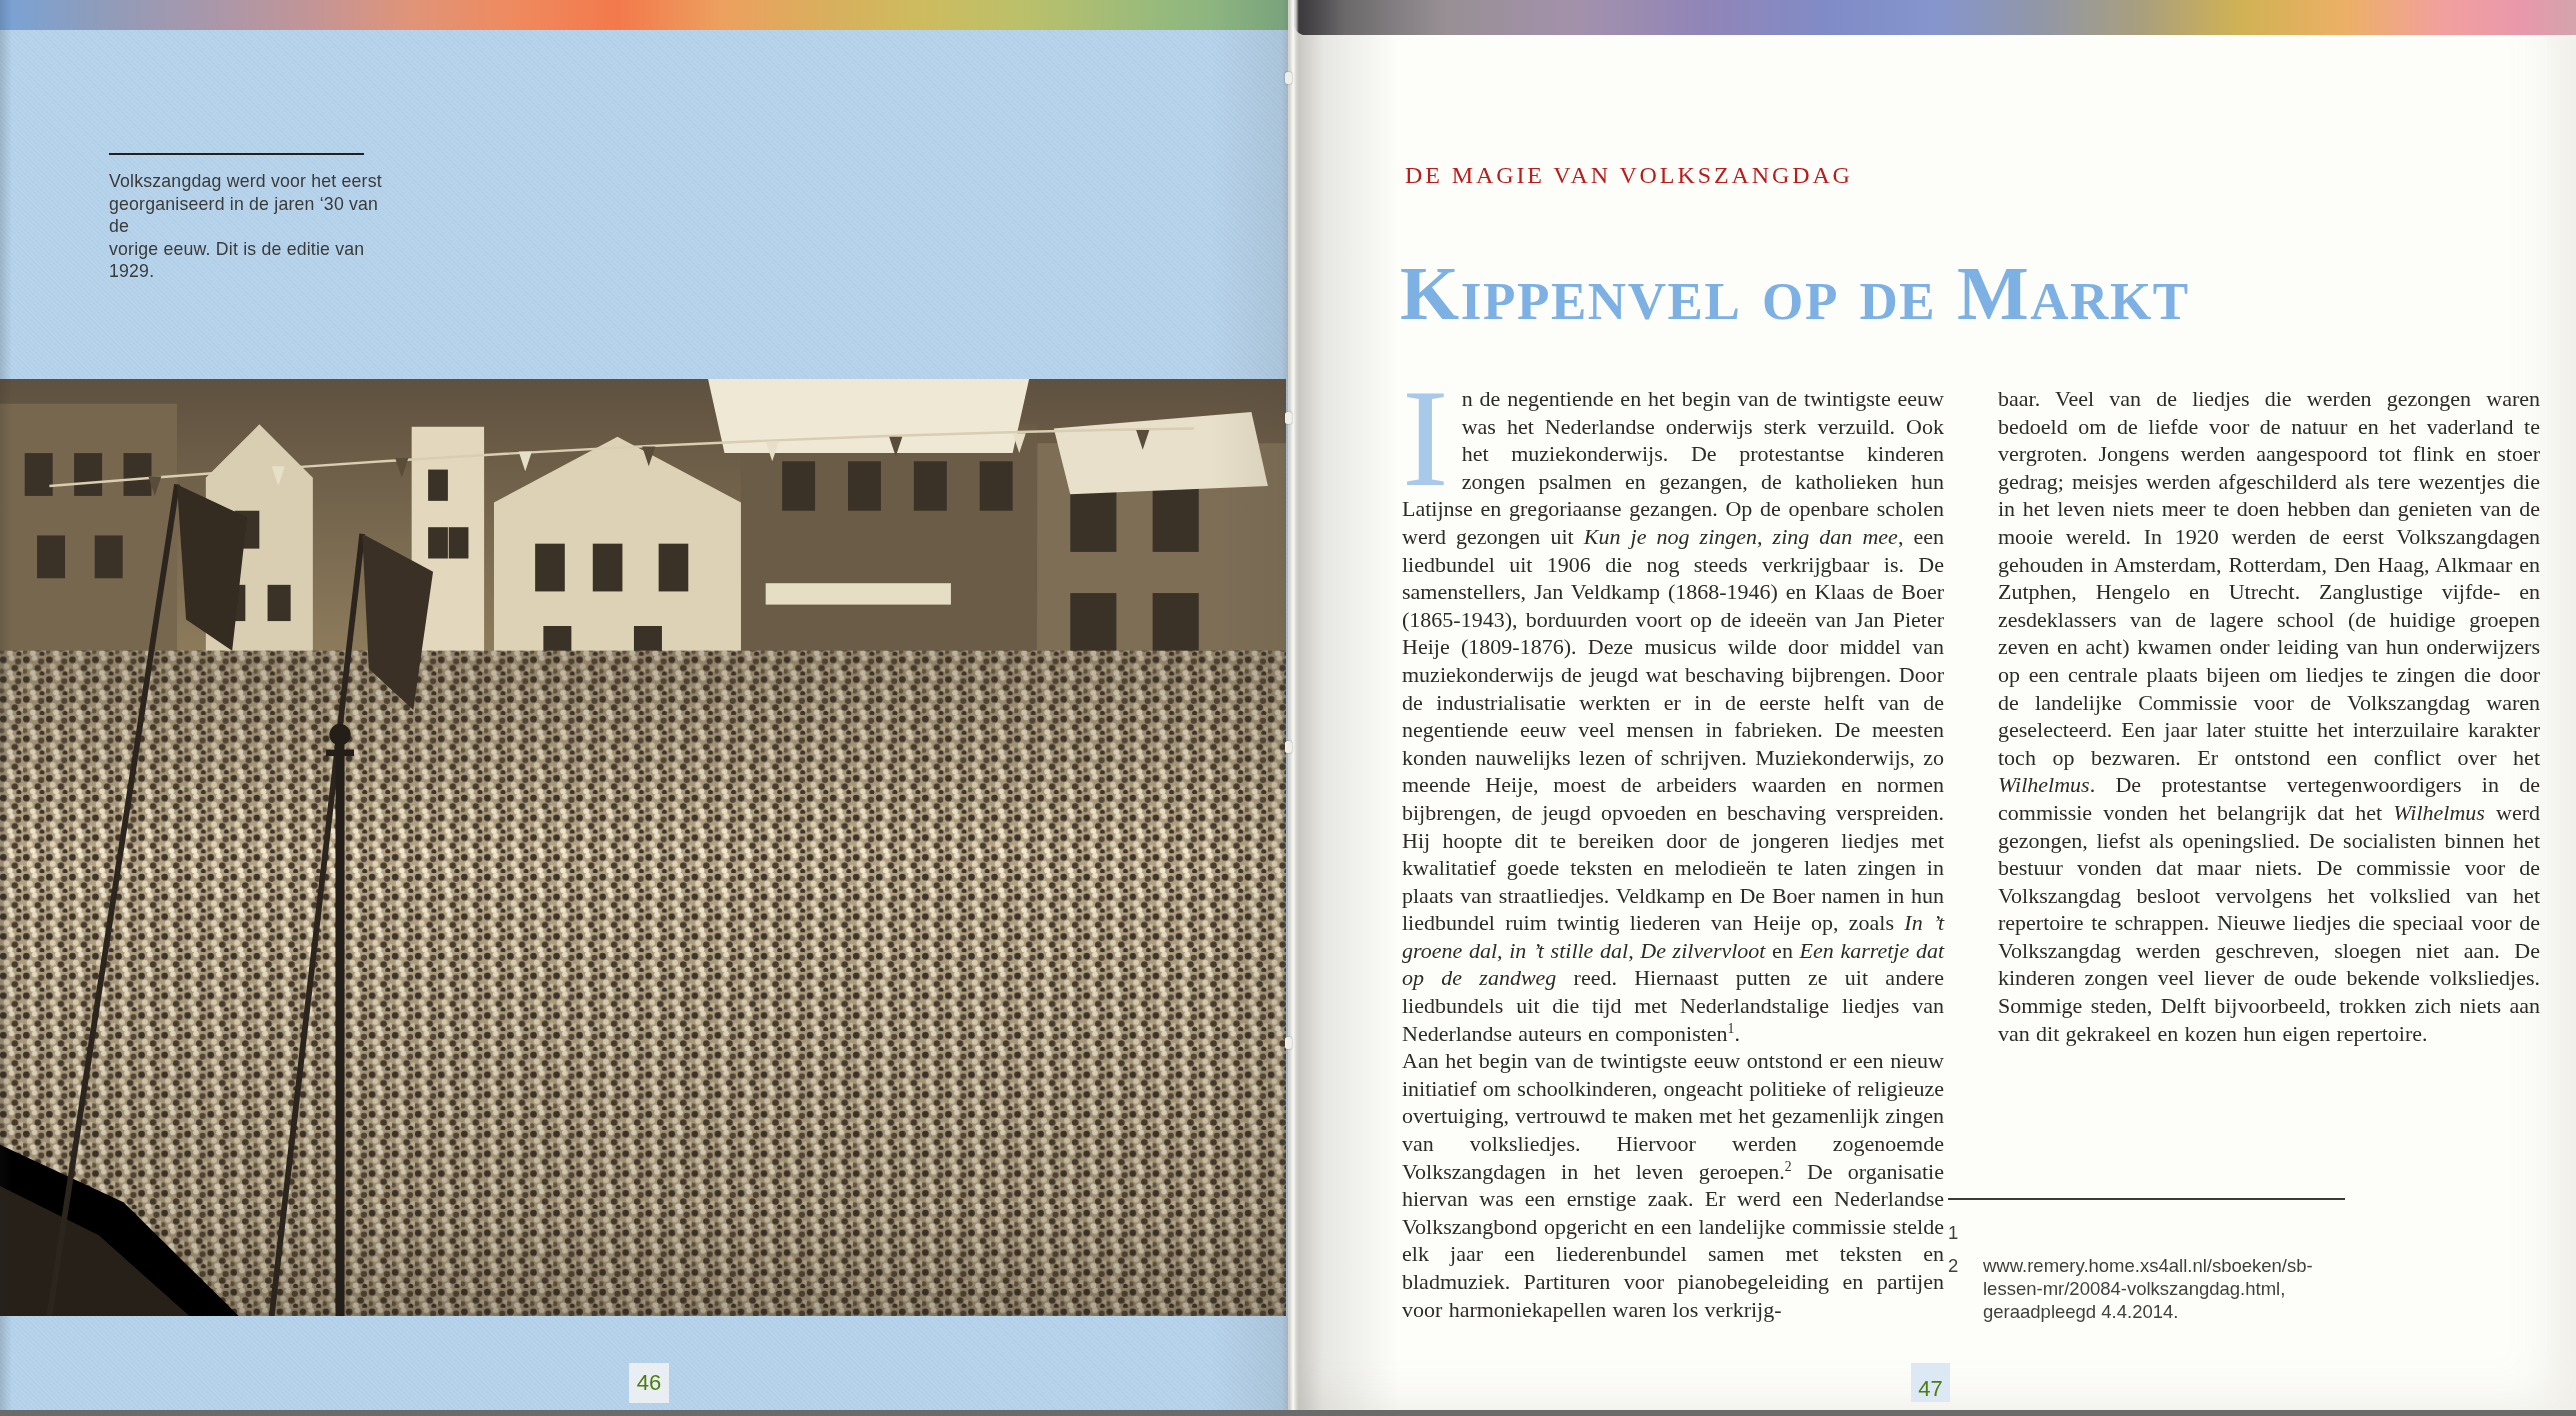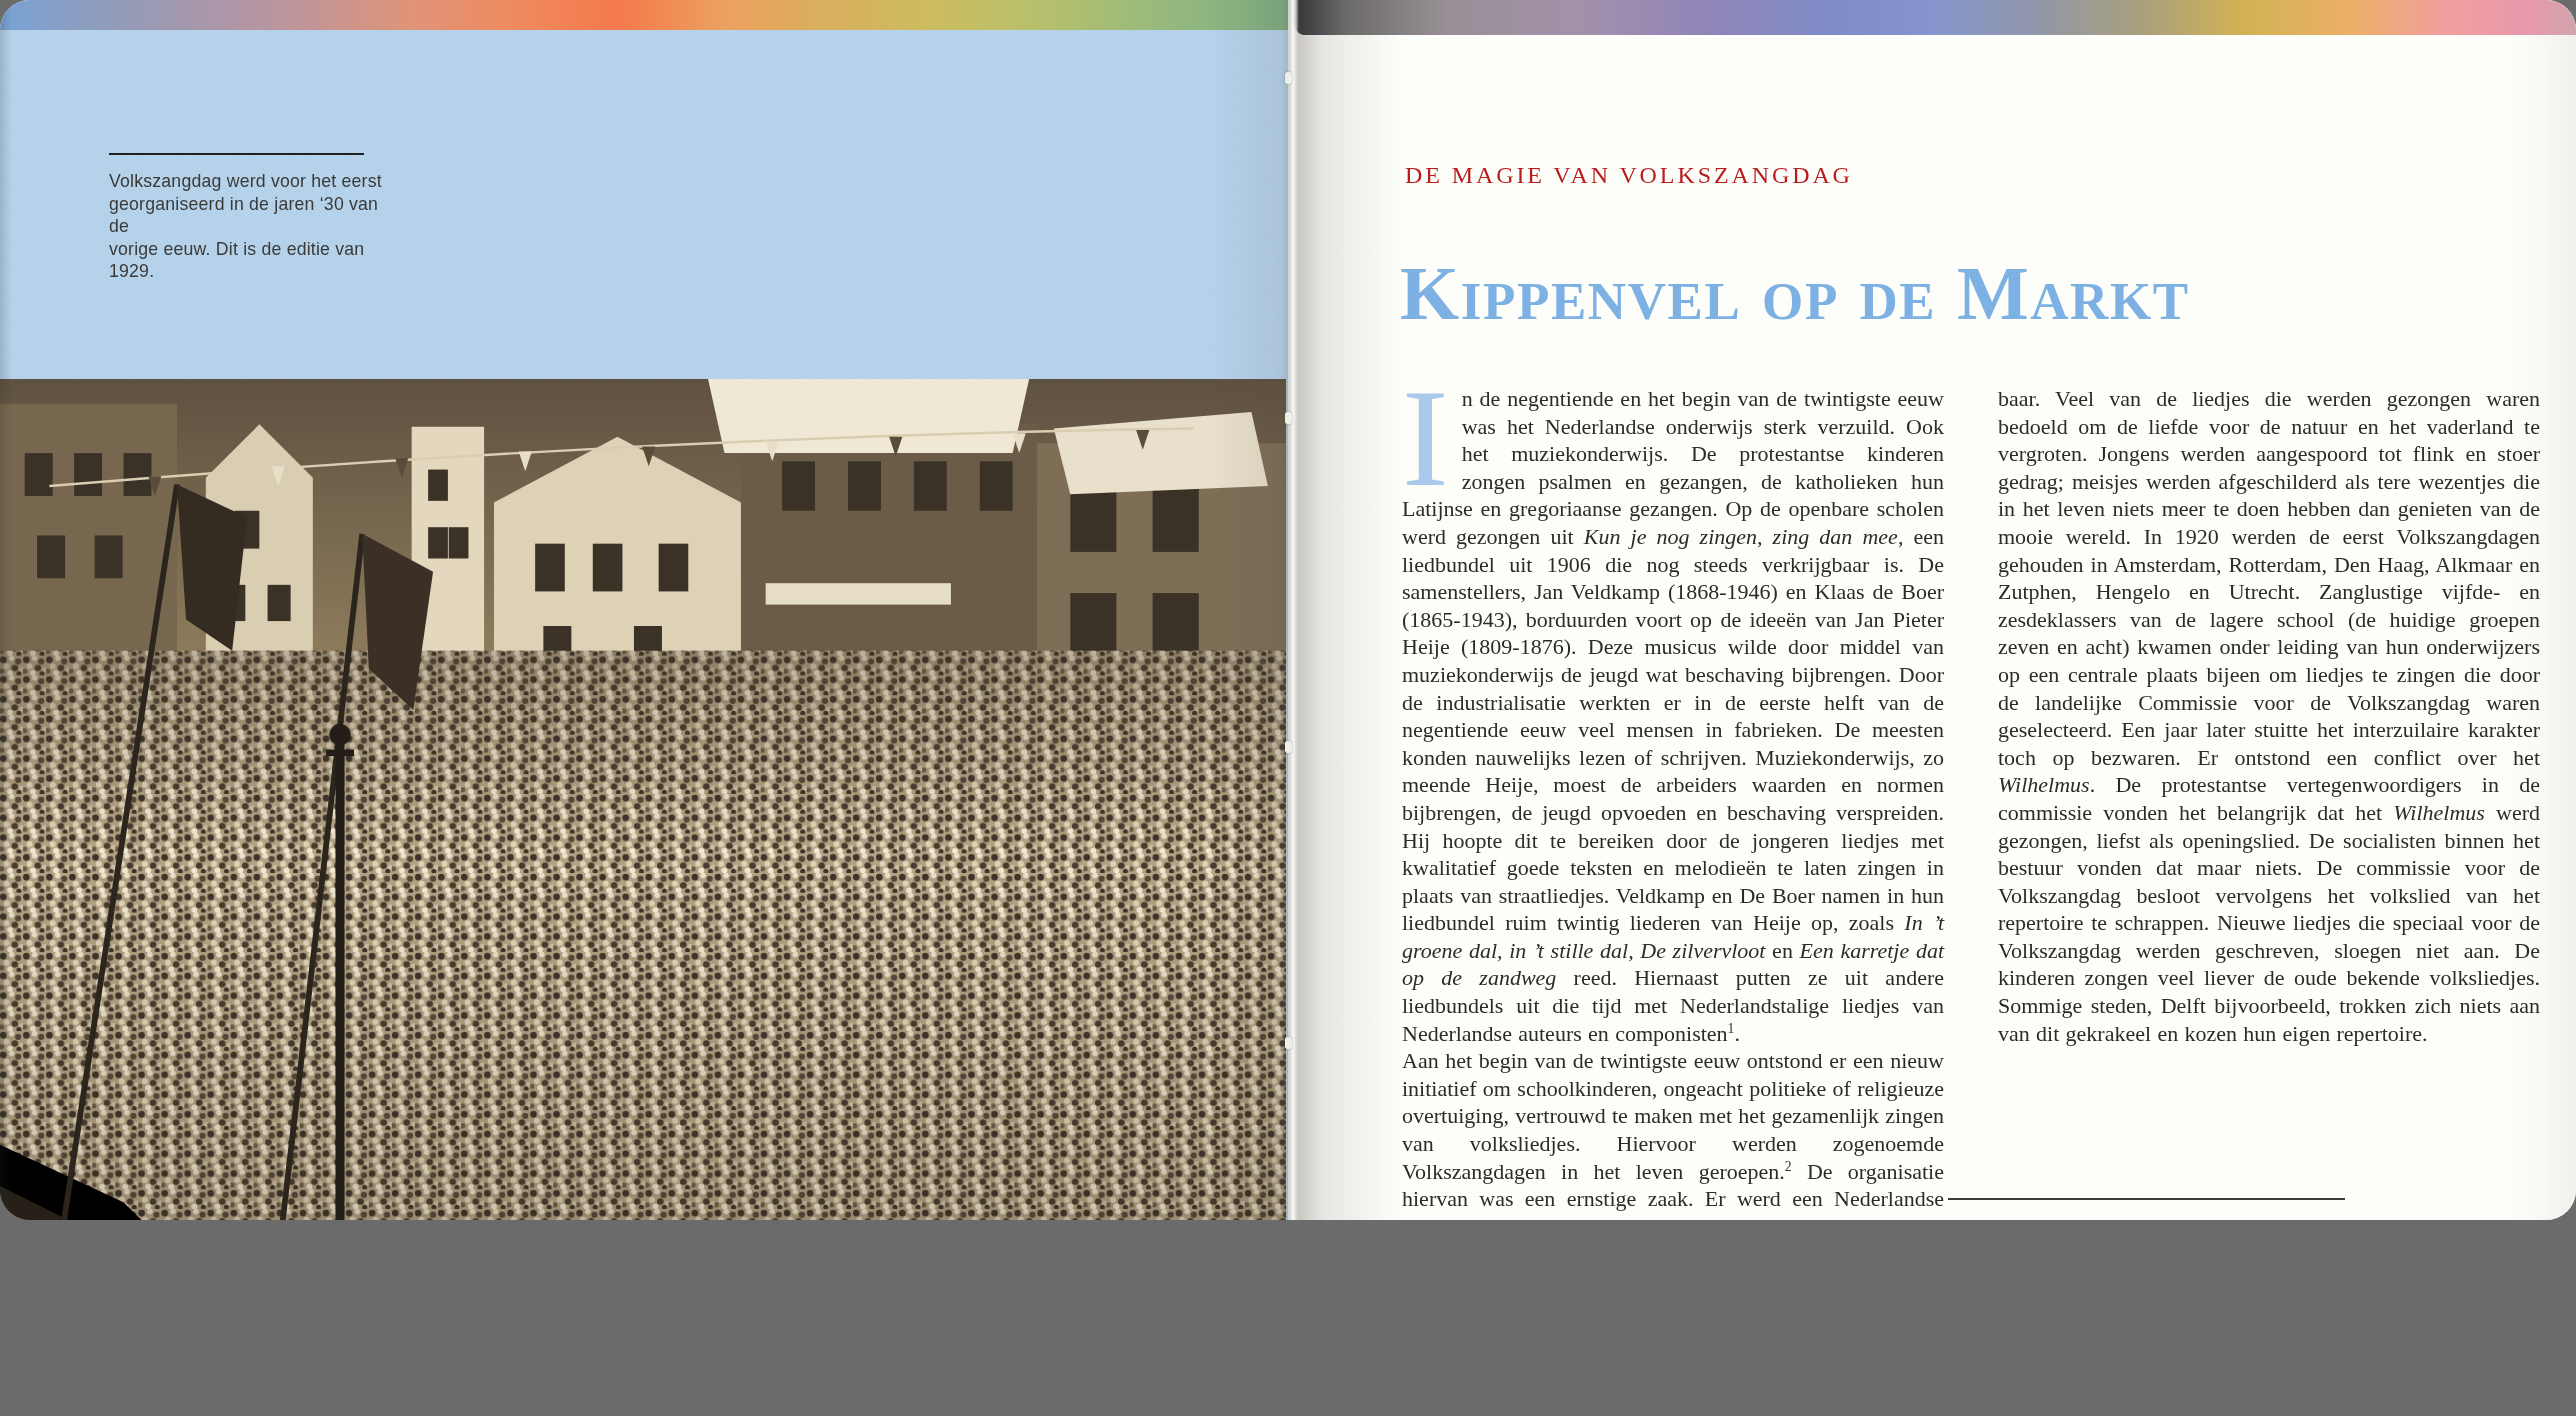--- a/index.html
+++ b/index.html
@@ -1,18 +1,18 @@
 <!DOCTYPE html>
 <html style="font-size:13px"><head>
 <meta charset="utf-8">
 <style>
   html,body{margin:0;padding:0;background:#6b6b6b;}
   #spread{
-    position:relative;width:2576px;height:1220px;overflow:hidden;
-    font-family:"Liberation Serif", serif;background:#fdfdfa;border-radius:30px;
+    position:relative;width:2576px;height:1410px;overflow:hidden;
+    font-family:"Liberation Serif", serif;background:#fdfdfa;
   }
   
   #page-left{
     position:absolute;left:0;top:0;width:1288px;height:1417px;
     background:#b5d2ec;
     background-image:repeating-linear-gradient(45deg, rgba(255,255,255,0.045) 0 1.6px, rgba(0,0,0,0.012) 1.6px 3.3px);
   }
   #rainbow-left{
     position:absolute;left:0;top:0;width:1288px;height:30px;
     background:linear-gradient(to right,
@@ -28,21 +28,21 @@
   }
   #photo{position:absolute;left:0;top:379px;width:1286px;height:937px;}
   #pagenum-left-box{
     position:absolute;left:629px;top:1363px;width:40px;height:40px;
     background:#e9eef3;display:flex;align-items:center;justify-content:center;
   }
   #pagenum-right-box{
     position:absolute;left:1911px;top:1363px;width:39px;height:39px;
     background:#dce8f4;display:flex;align-items:flex-end;justify-content:center;
   }
-  .pagenum{font-family:"Liberation Sans", sans-serif;font-size:22px;color:#a21caf;}
+  .pagenum{font-family:"Liberation Sans", sans-serif;font-size:22px;color:#4d7c0f;}
   
   #gutter-shadow{
     position:absolute;left:1210px;top:0;width:189px;height:1417px;pointer-events:none;
     background:linear-gradient(to right,
       rgba(70,65,55,0) 0%, rgba(70,65,55,0.10) 38%, rgba(70,65,55,0.22) 42%,
       rgba(250,250,248,0.9) 44%, rgba(215,213,205,0.9) 45.5%,
       rgba(70,65,55,0.28) 47%, rgba(70,65,55,0.12) 60%, rgba(70,65,55,0) 100%);
   }
   .stitch{position:absolute;left:1285px;width:7.4px;height:11.5px;background:#efefe9;border-radius:2.5px;box-shadow:0 0 1.6px rgba(60,60,55,0.6);}
   

